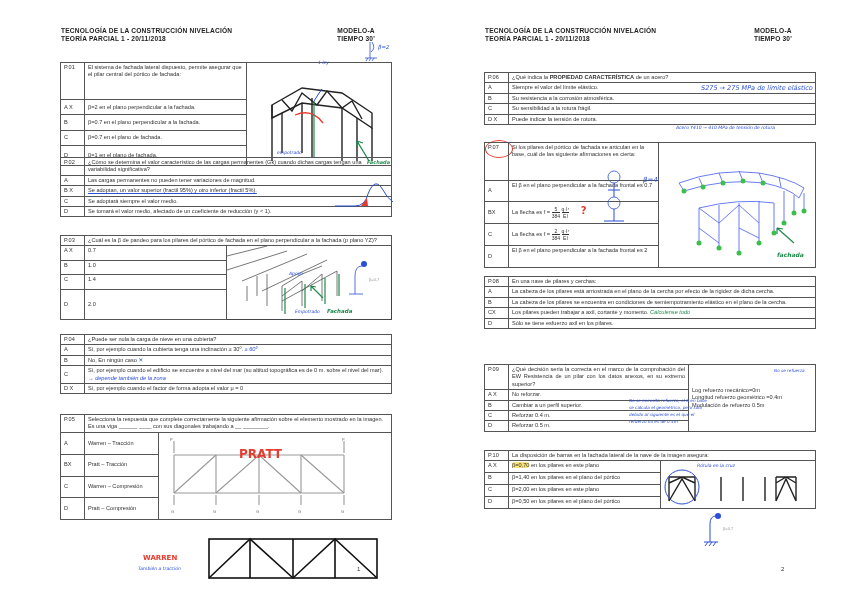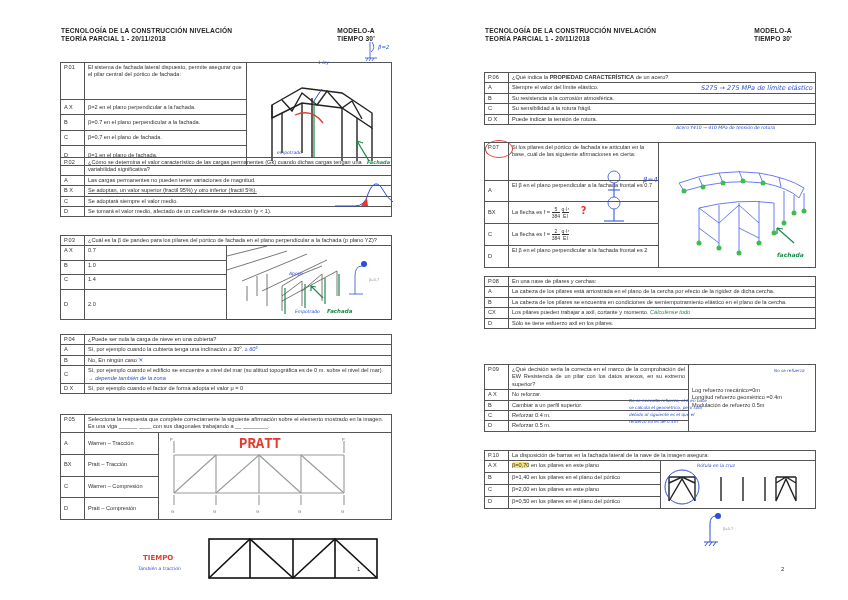--- a/index.html
+++ b/index.html
@@ -231,39 +231,39 @@
           <g fill="#666" font-size="4" font-family="Liberation Sans, sans-serif">
             <text x="11" y="8">P</text>
                 <text x="183" y="8">P</text>
             <text x="12" y="80">G</text>
                 <text x="54" y="80">G</text>
                 <text x="97" y="80">G</text>
                 <text x="139" y="80">G</text>
                 <text x="182" y="80">G</text>
           </g>
         </svg>
-        <span class="hw-red" style="left:80px;top:8px;font-size:14px;font-family:Liberation Mono, monospace;">PRATT</span>
+        <span class="hw-red" style="left:80px;top:18px;font-size:12px;">PRATT</span>
       </td>
     </tr>
     <tr style="height:20px">
           <td class="opt">BX</td>
           <td class="opt">Pratt – Tracción</td>
         </tr>
     <tr style="height:20px">
           <td class="opt">C</td>
           <td class="opt">Warren – Compresión</td>
         </tr>
     <tr style="height:20px">
           <td class="opt">D</td>
           <td class="opt">Pratt – Compresión</td>
         </tr>
   </tbody>
     </table>
 
-  <span class="hw-red" style="left:143px;top:554px;font-size:7px;">TIEMPO</span>
+  <span class="hw-red" style="left:143px;top:554px;font-size:7px;">WARREN</span>
   <span class="hw-blue" style="left:138px;top:566px;font-size:4.5px;">También a tracción</span>
   <svg class="fig" style="left:208px;top:538px;" width="172" height="42">
     <g stroke="#111" stroke-width="1.6" fill="none">
       <rect x="1" y="1" width="168" height="39"></rect>
       <path d="M42 1 L42 40 M85 1 L85 40 M127 1 L127 40"></path>
       <path d="M1 40 L42 1 L85 40 L127 1 L169 40"></path>
     </g>
   </svg>
   <span class="pnum" style="left:357px;top:566px;">1</span>
 </div>

